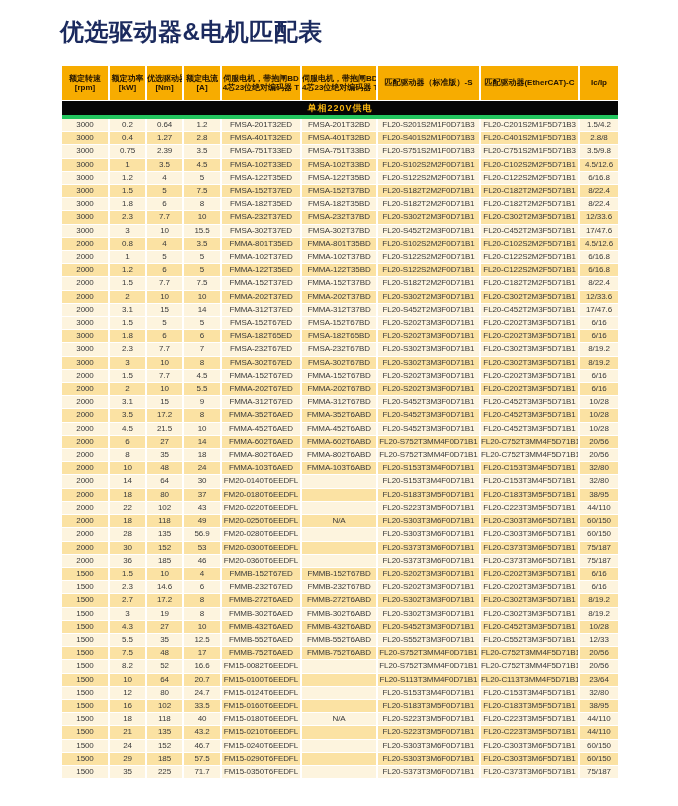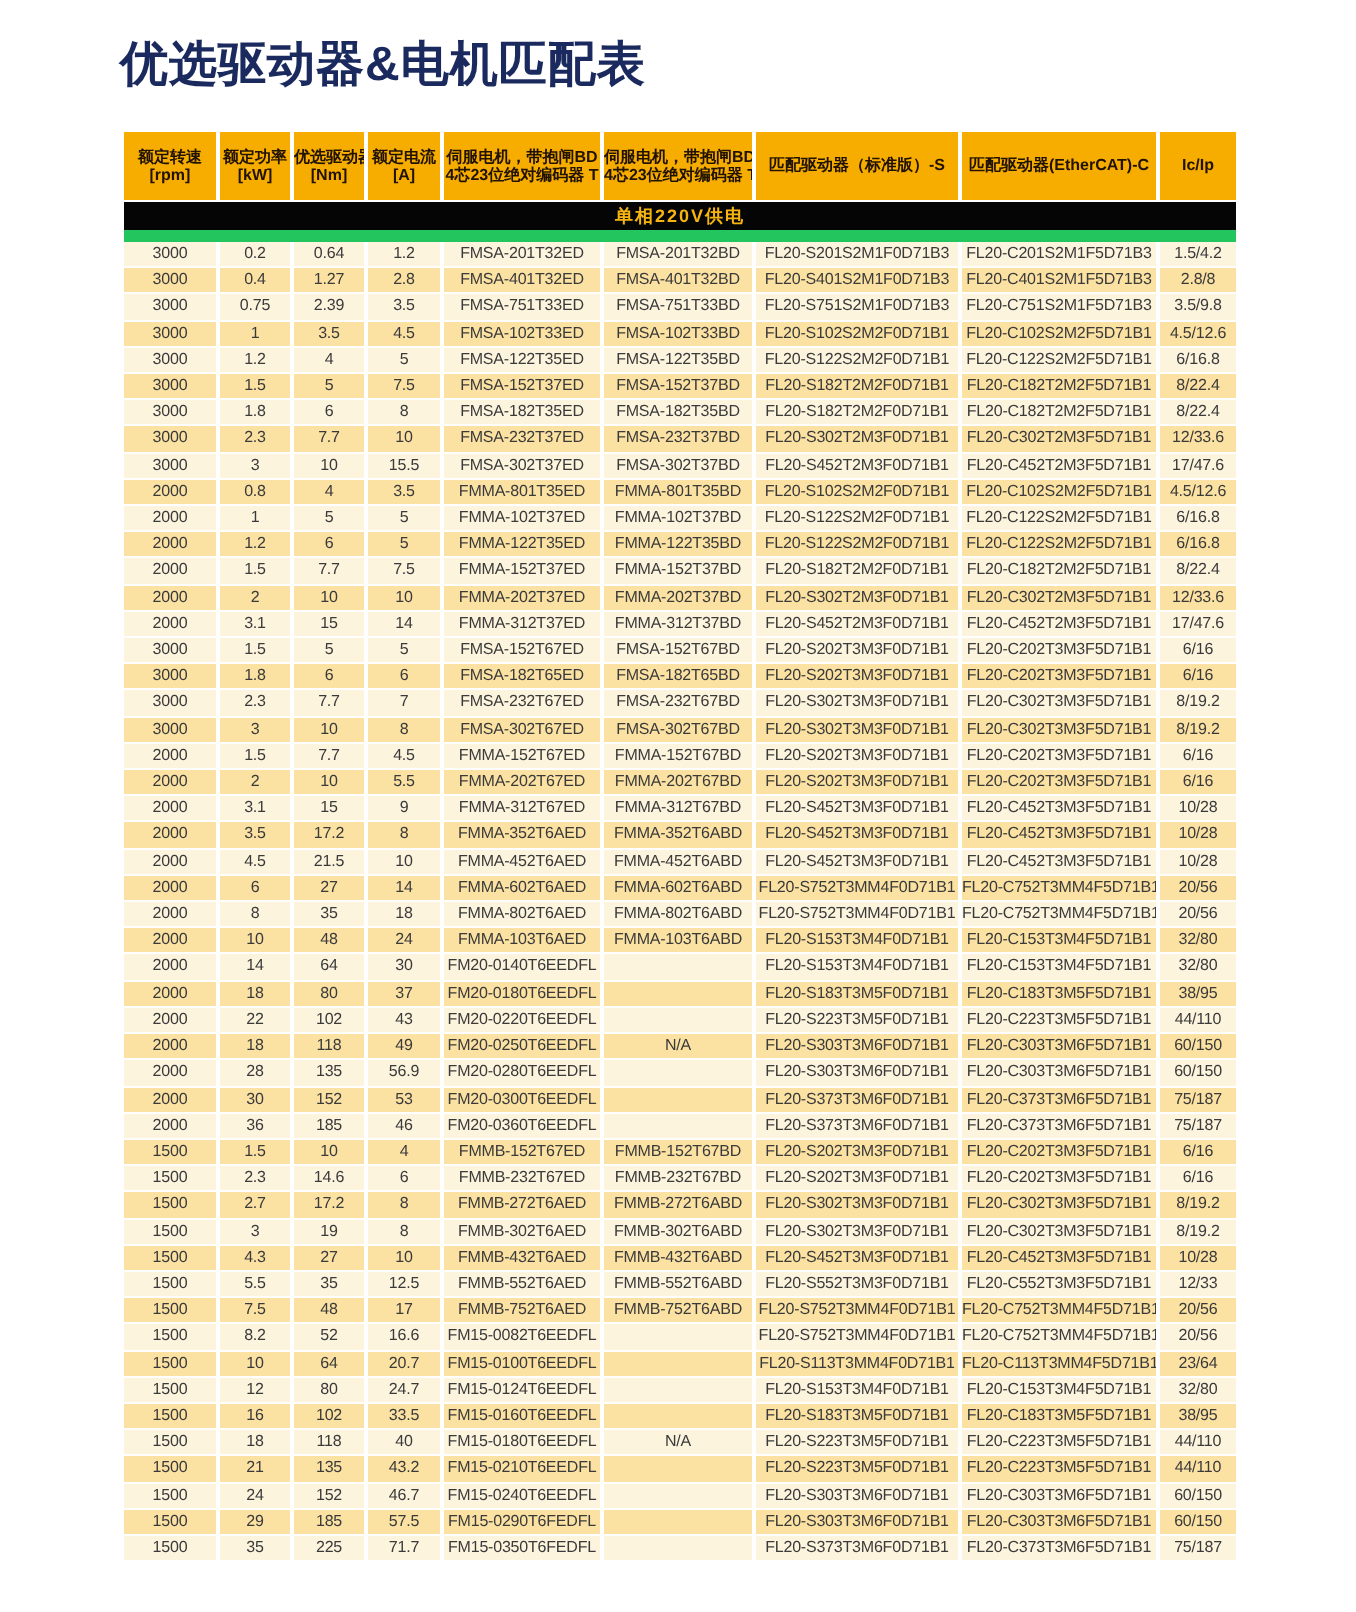--- a/index.html
+++ b/index.html
@@ -21,21 +21,21 @@
     overflow:hidden;white-space:nowrap;
   }
   table.match th{
     background:#f7ac00;color:#211300;font-weight:bold;font-size:8px;
     height:34px;line-height:9.5px;
     border-right:2px solid #ffffff;border-bottom:1px solid #ffffff;
   }
   table.match th:last-child{border-right:none;}
   td.band{
     background:#050505;color:#f6b411;font-weight:bold;font-size:9px;
-    height:14px;border-bottom:6px solid #22c55e;letter-spacing:1px;
+    height:14px;border-bottom:4px solid #22c55e;letter-spacing:1px;
   }
   table.match td.cell{
     font-size:8px;color:#3a3a3a;height:12.2px;line-height:12.2px;
     border-right:2px solid #ffffff;border-bottom:1px solid #ffffff;
     letter-spacing:-0.1px;
   }
   table.match td.cell:last-child{border-right:none;}
   tr.stripe-a td.cell{background:#fdf4de;}
   tr.stripe-b td.cell{background:#fbe2a3;}
   .th-line{display:block;}

